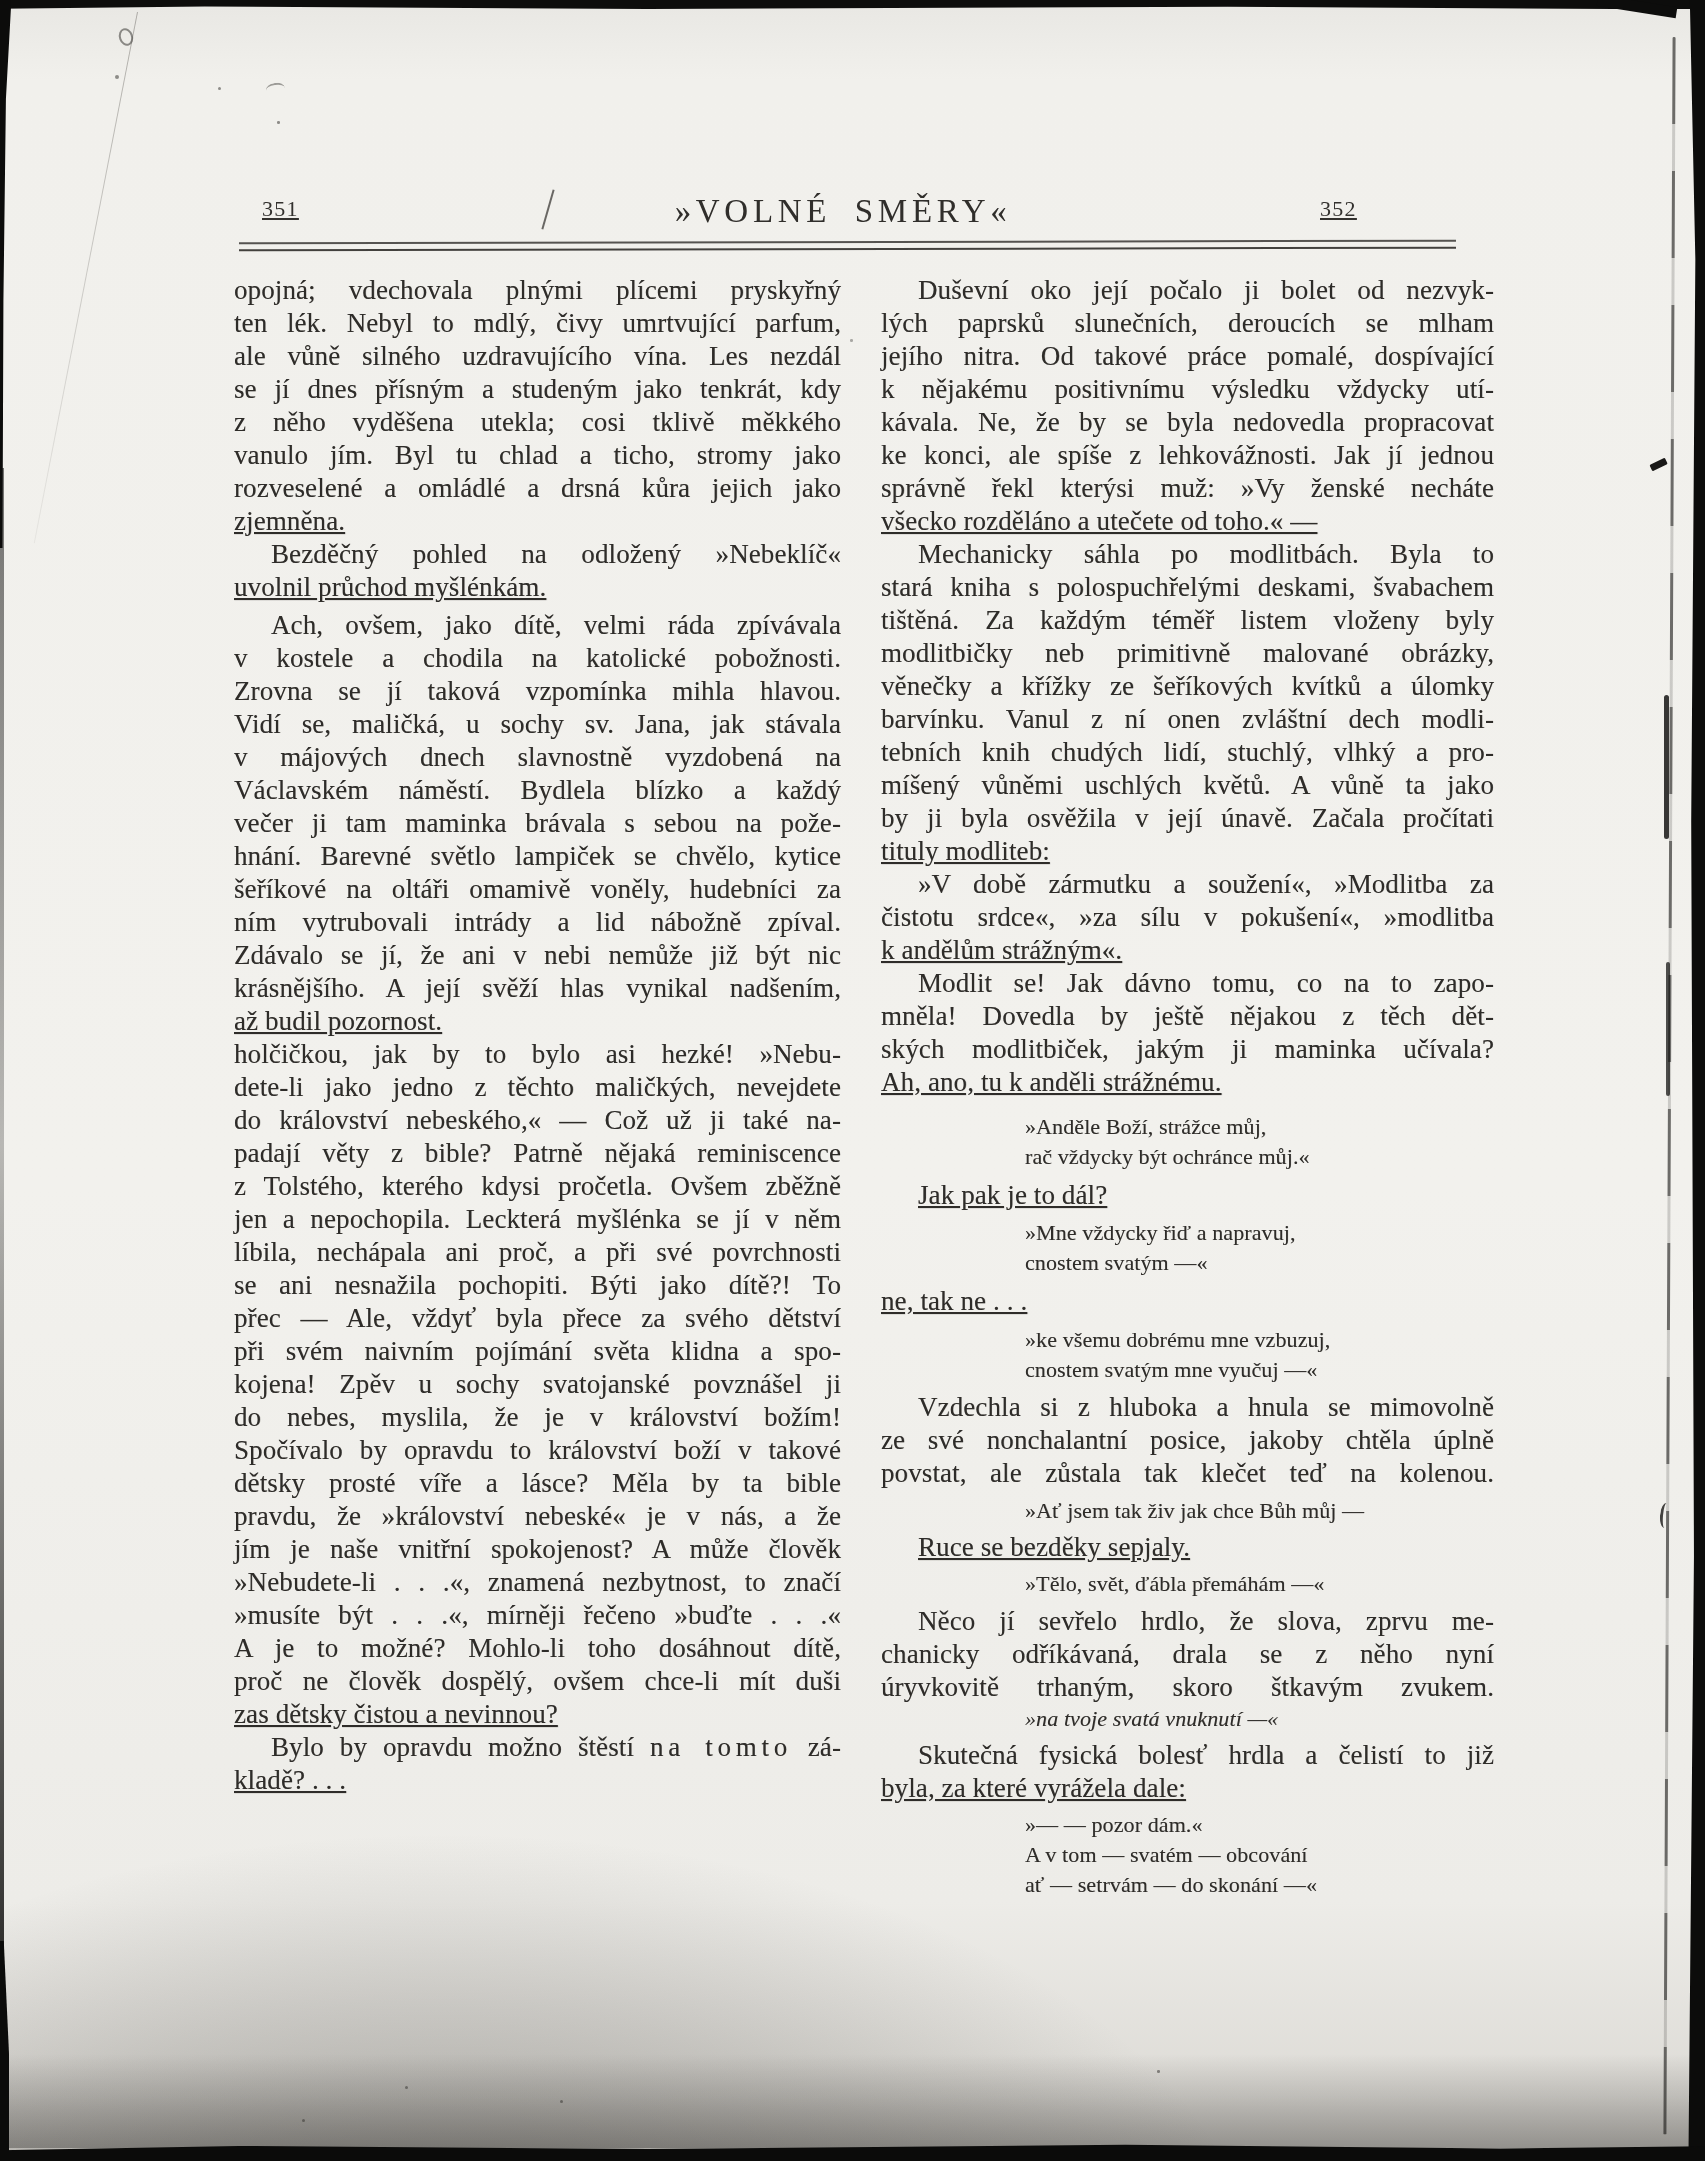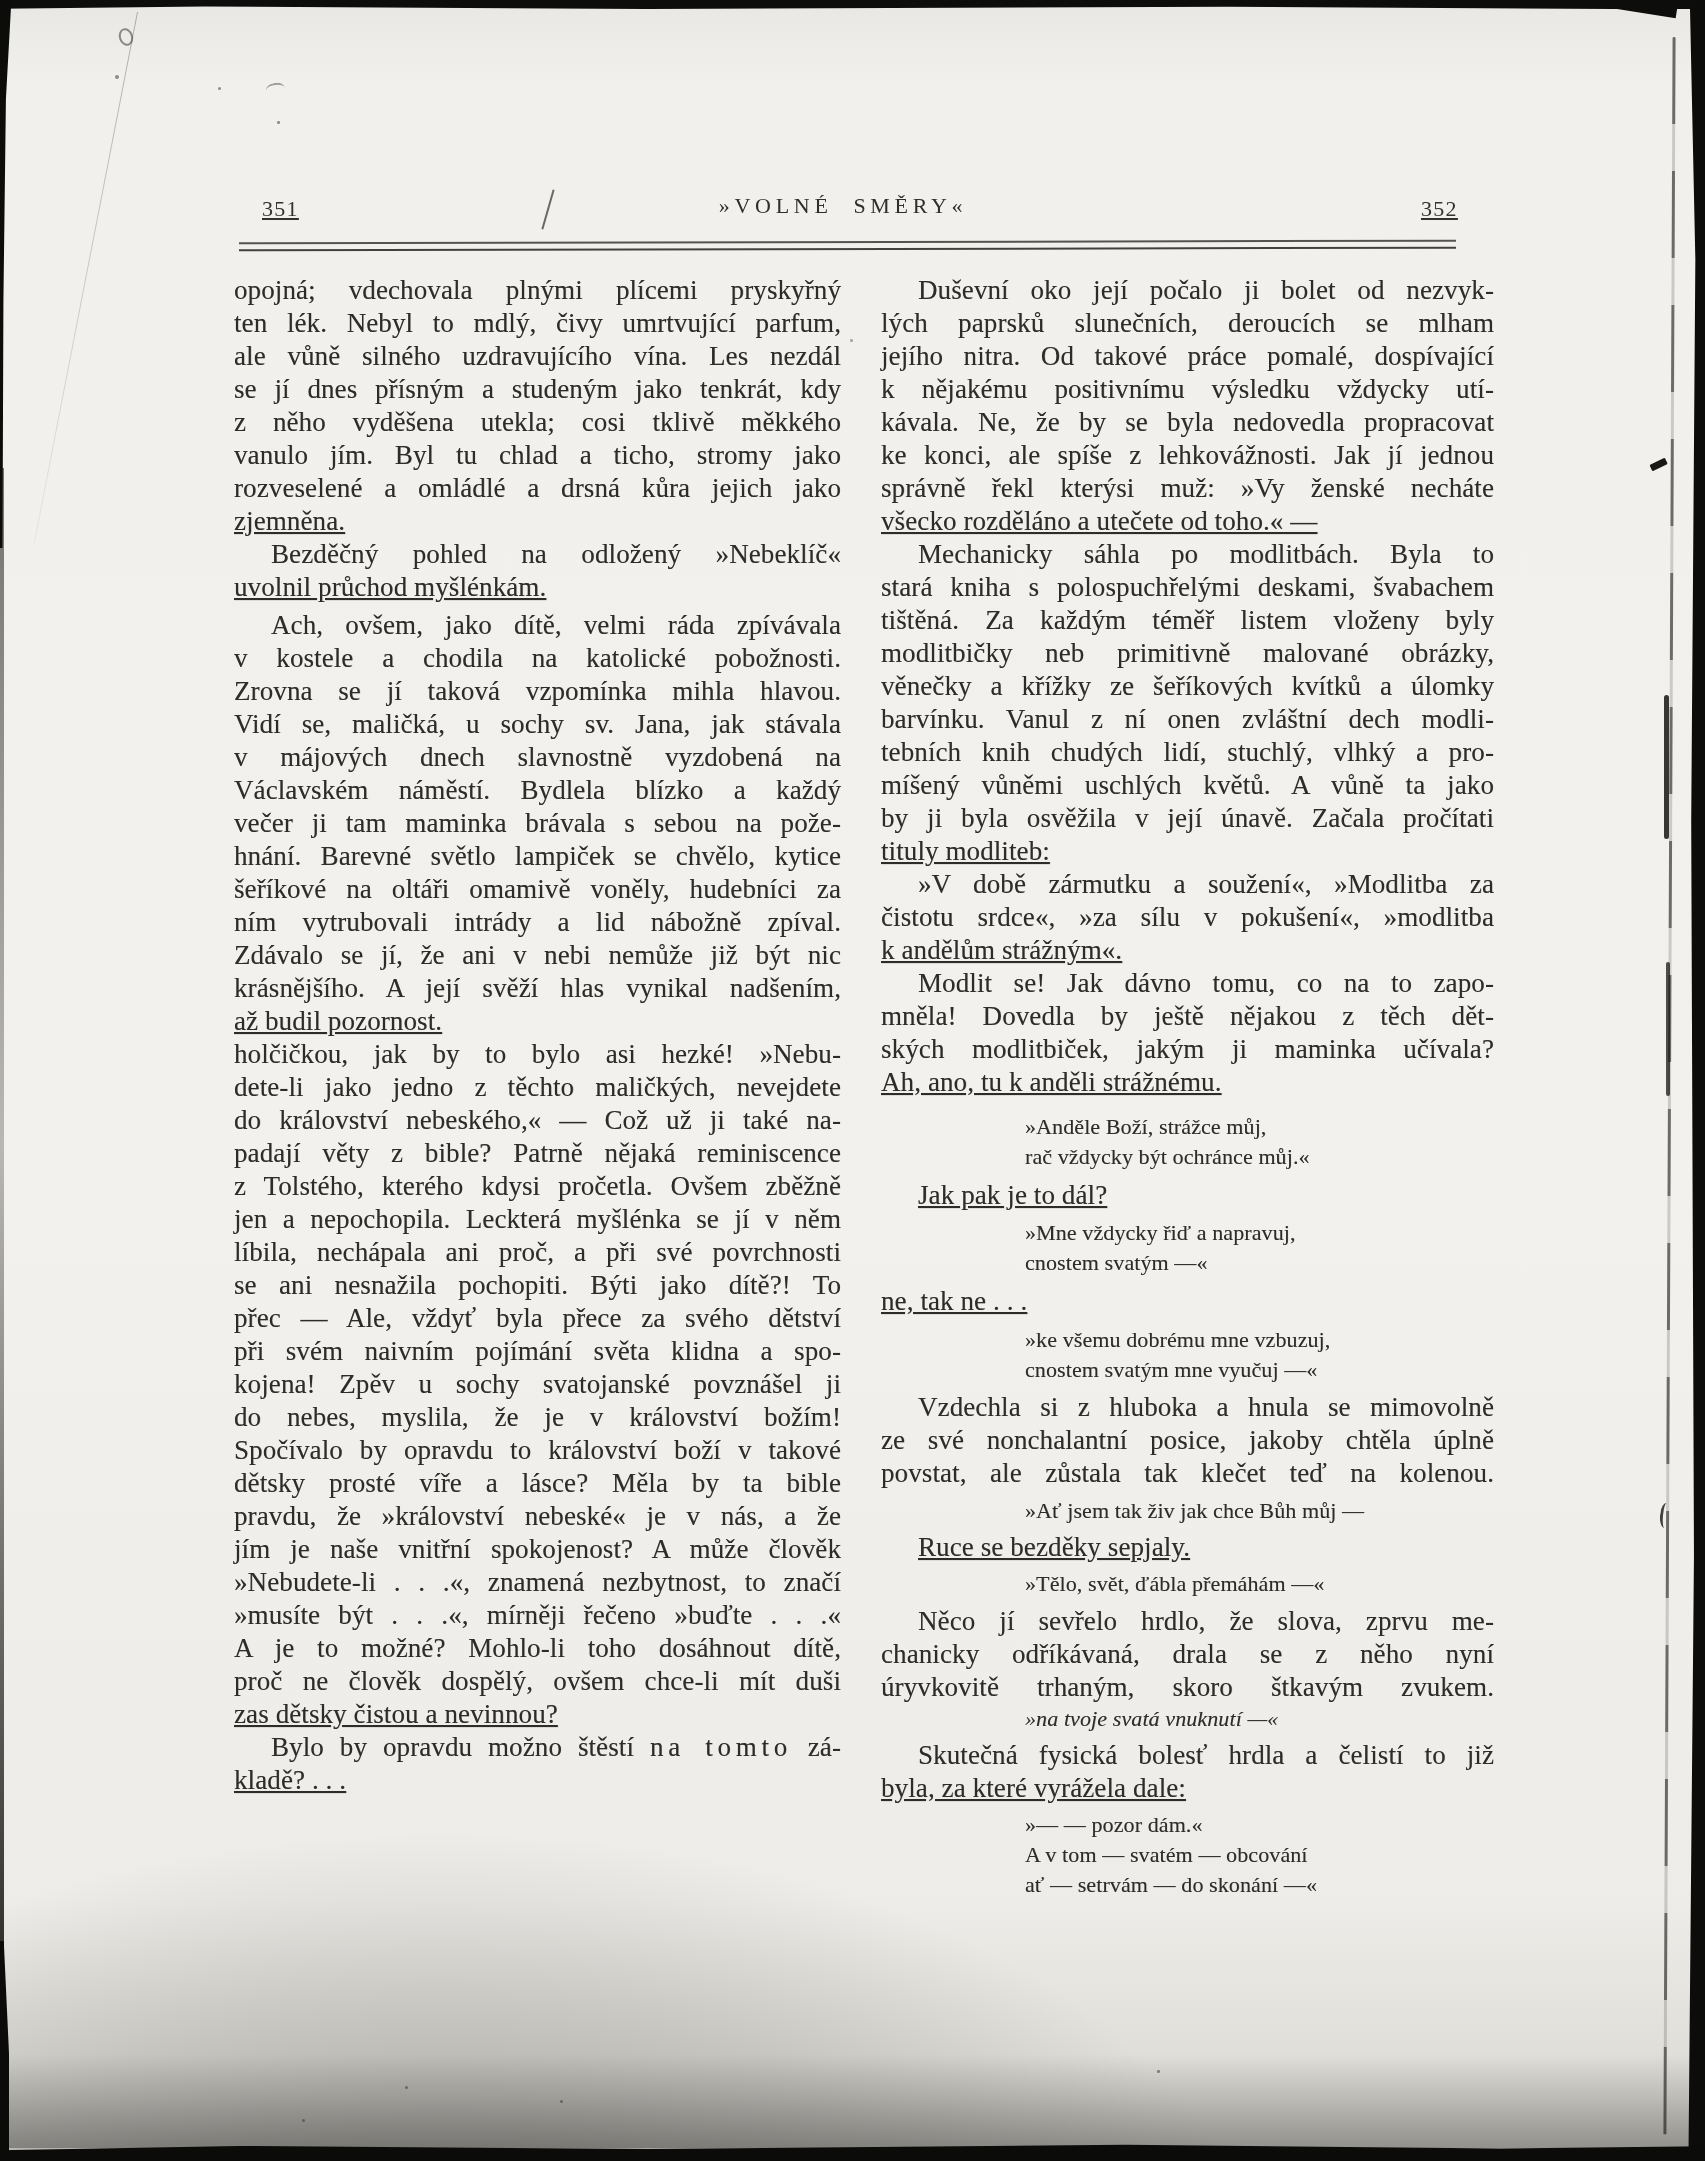--- a/index.html
+++ b/index.html
@@ -41,22 +41,22 @@
   .s2{left:218px;top:87px;width:3.3px;height:3.3px;}
   .s3{left:277px;top:121px;width:2.7px;height:2.7px;}
   .s4{left:850px;top:339px;width:2.7px;height:2.7px;background:rgba(60,58,54,.4);}
   .s5{left:405px;top:2086px;width:3.3px;height:3.3px;}
   .s6{left:560px;top:2100px;width:3.3px;height:3.3px;}
   .s7{left:302px;top:2119px;width:3.3px;height:3.3px;}
   .s8{left:1157px;top:2070px;width:2.7px;height:2.7px;}
   
   .pnum{position:absolute;top:196px;font-size:22px;letter-spacing:1.3px;color:#33312e;text-decoration:underline;}
   .pnum.left{left:262px;}
-  .pnum.right{left:1421px;text-align:right;}
-  .title{position:absolute;left:0;top:193px;width:1686px;text-align:center;font-size:22px;letter-spacing:4.7px;word-spacing:10.7px;color:#302e2b;font-family:Liberation Serif, serif;}
+  .pnum.right{left:1320px;text-align:right;}
+  .title{position:absolute;left:0;top:193px;width:1686px;text-align:center;font-size:33px;letter-spacing:4.7px;word-spacing:10.7px;color:#302e2b;font-family:Liberation Serif, serif;}
   .rule{position:absolute;left:239px;top:241px;width:1217px;height:5.3px;transform:rotate(-.12deg);
     border-top:2px solid rgba(58,56,53,.85);border-bottom:2px solid rgba(48,46,43,.9);}
   
   .col{position:absolute;top:274px;}
   .col-left{left:234px;width:607px;}
   .col-right{left:881px;width:613px;}
   .line{font-size:27px;line-height:33px;letter-spacing:0.1px;
     text-align:justify;text-align-last:justify;
     text-shadow:0.3px 0.3px 0.5px rgba(46,44,41,.35);}
   .line.l,.line.li,.line.fl{text-align:center;text-align-last:left;text-decoration:underline;}

